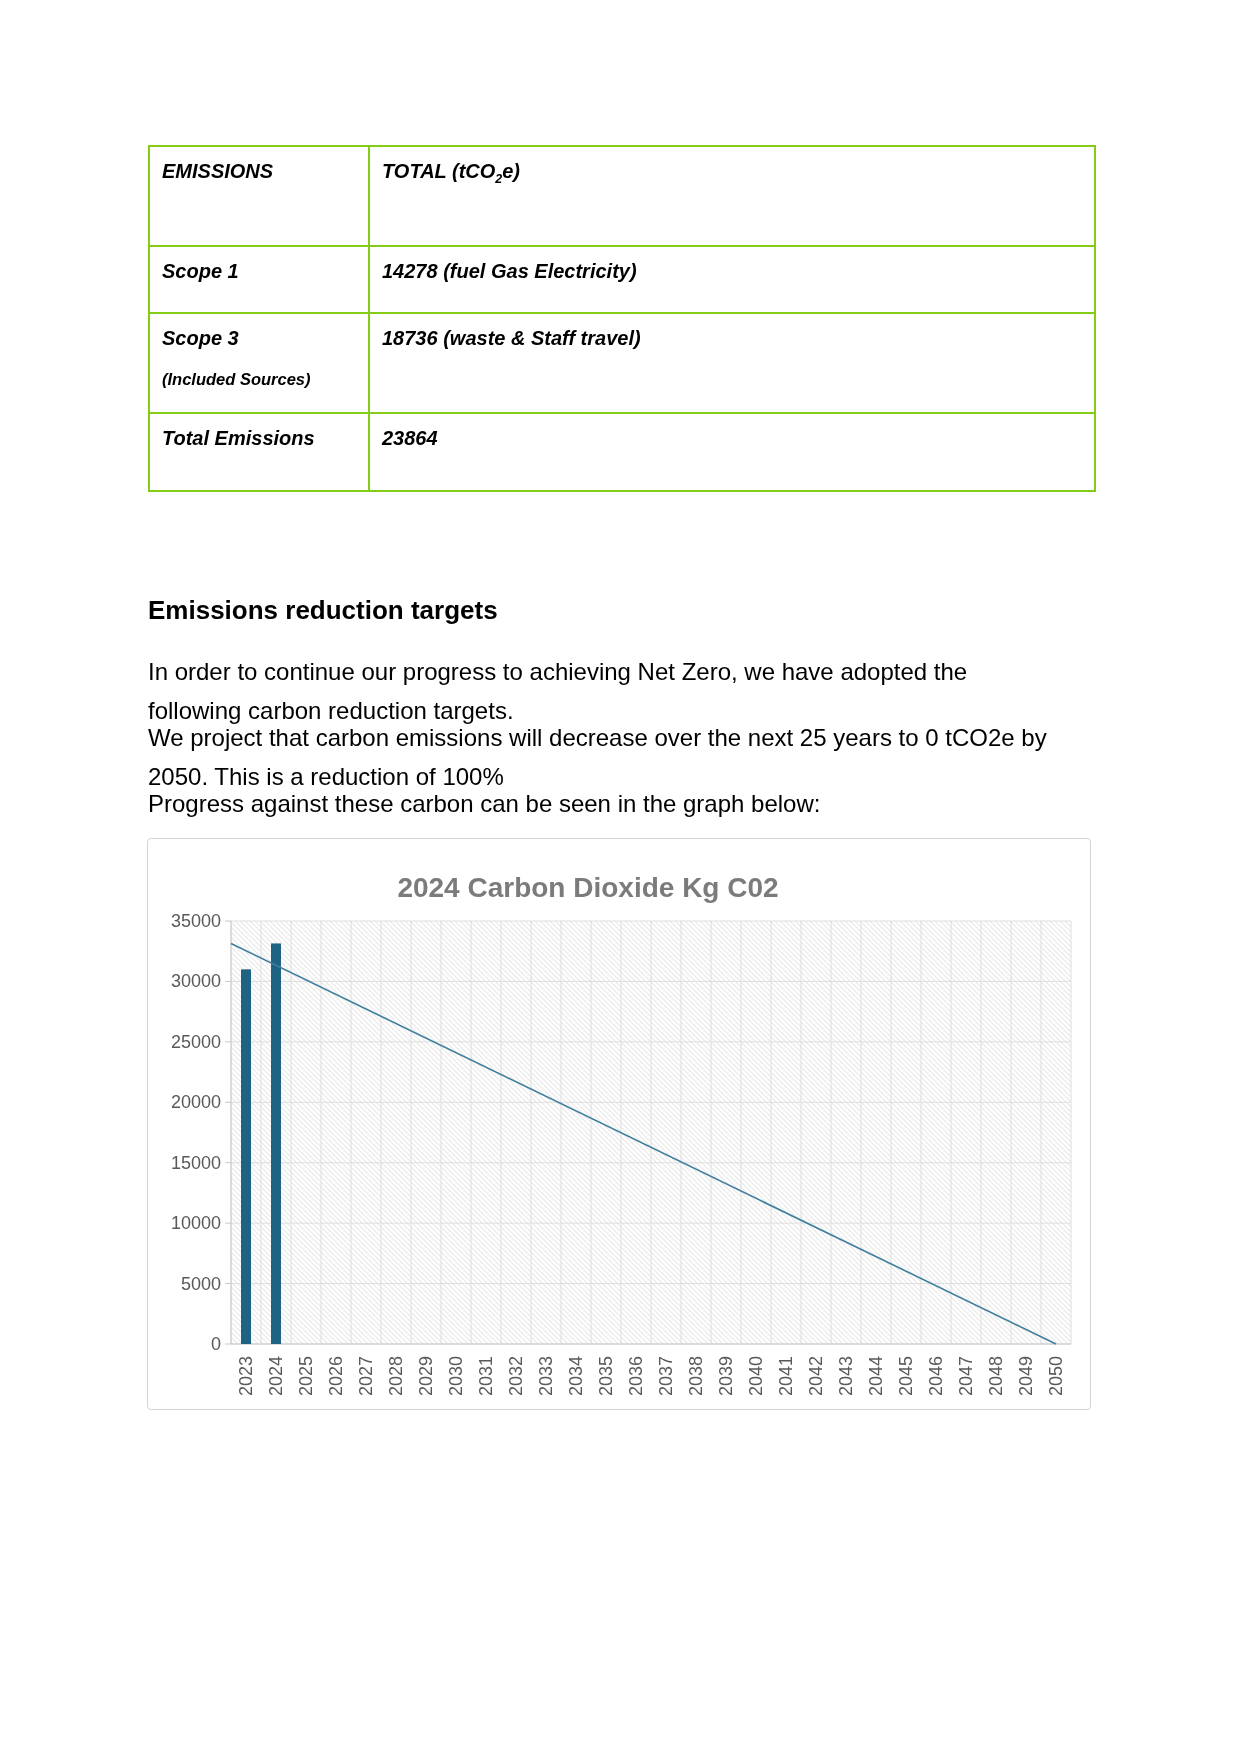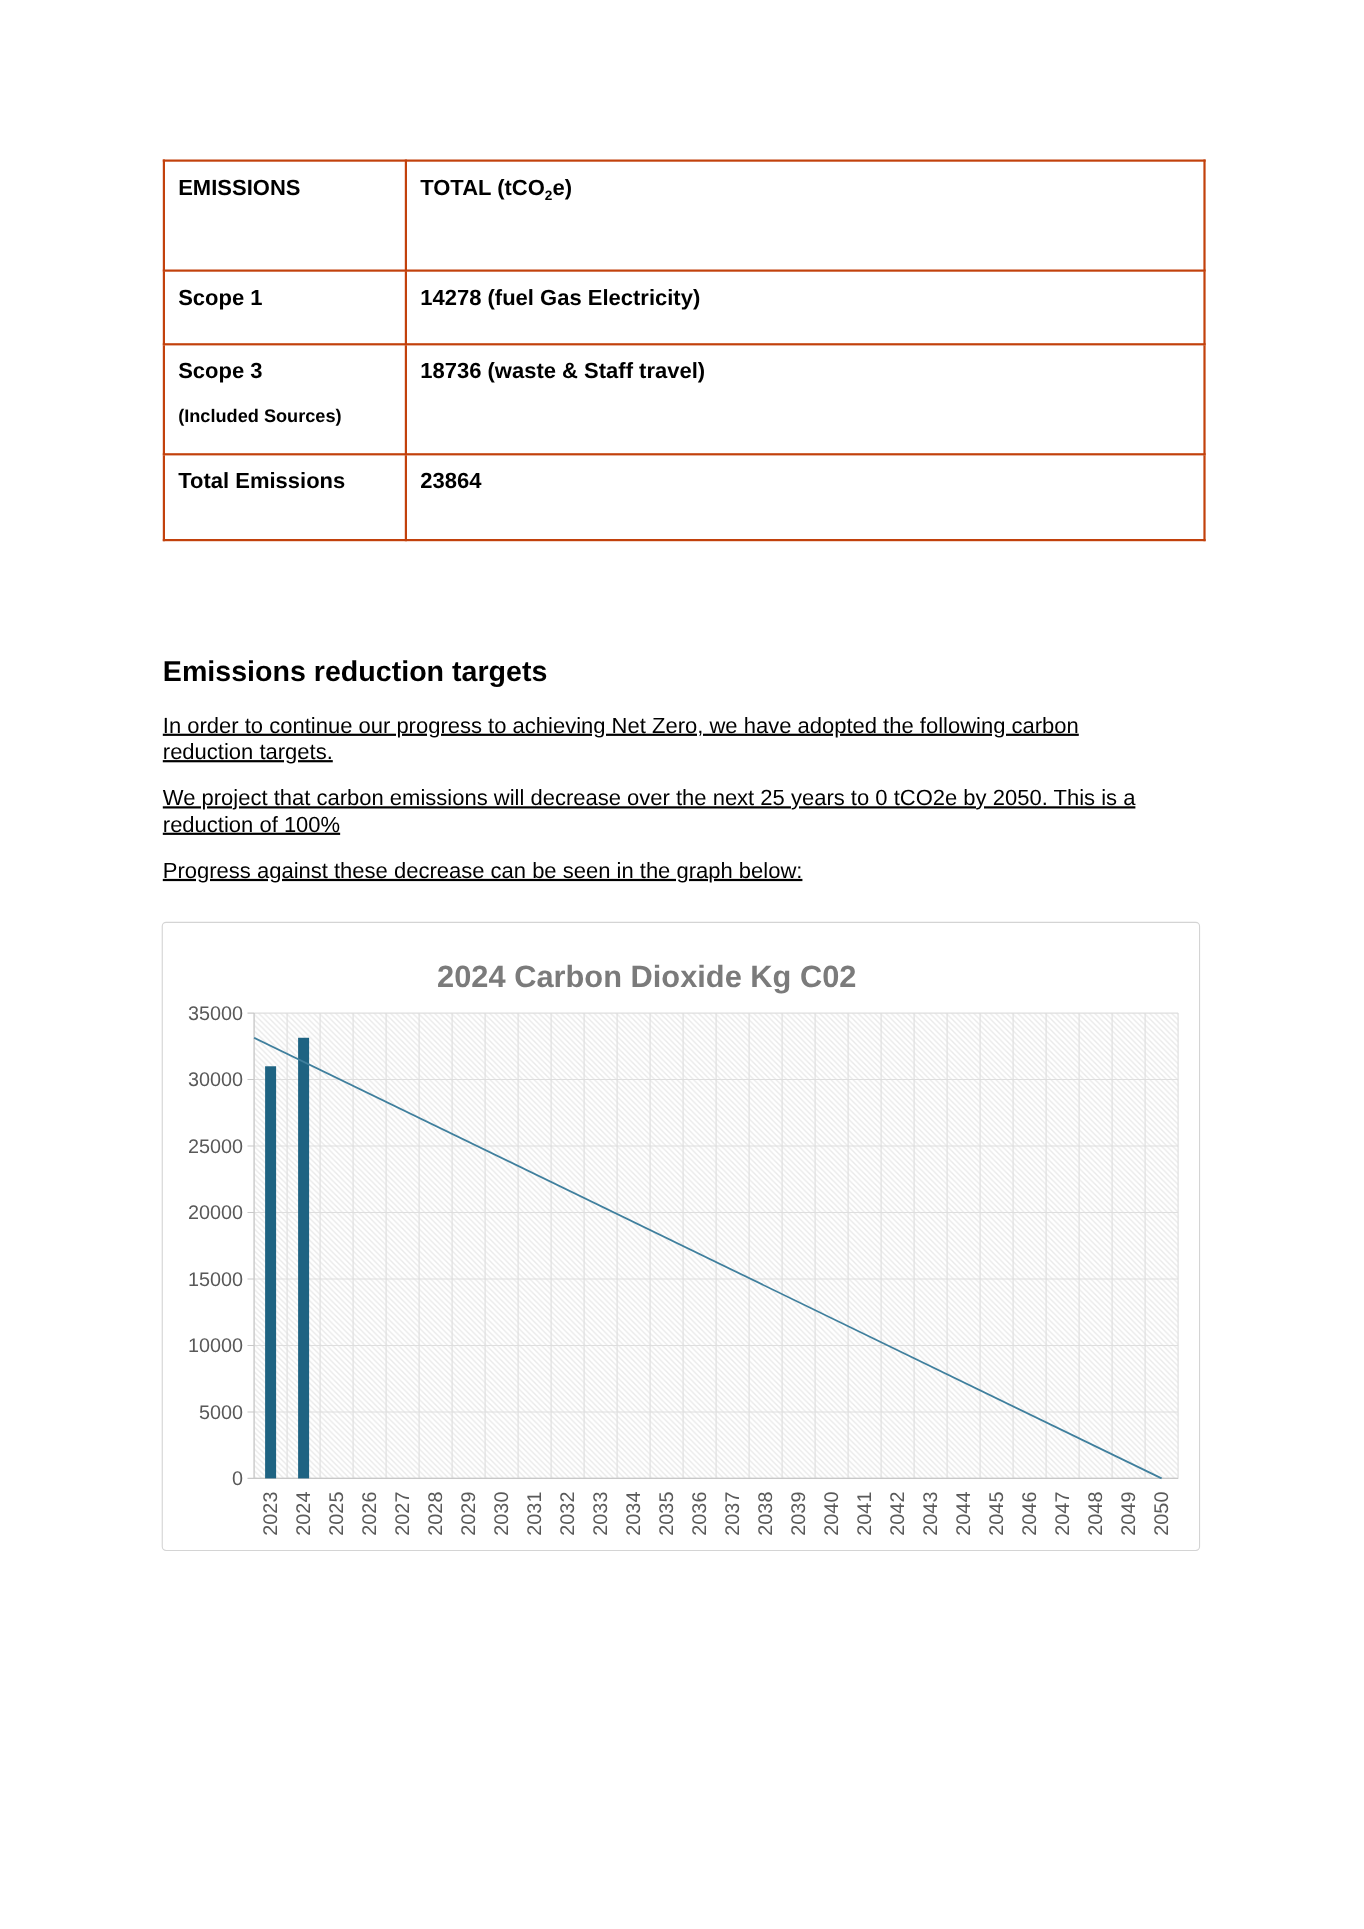--- a/index.html
+++ b/index.html
@@ -6,39 +6,39 @@
   body{
     width:1240px;height:1754px;position:relative;background:#ffffff;
     font-family:"Liberation Sans", sans-serif;color:#000000;
   }
   
   table.emissions{
     position:absolute;left:148px;top:145px;width:948px;
     border-collapse:collapse;table-layout:fixed;
   }
   table.emissions td{
-    border:2px solid #c2410c;vertical-align:top;box-sizing:border-box;
+    border:2px solid #84cc16;vertical-align:top;box-sizing:border-box;
     font-weight:bold;font-size:20px;line-height:1.15;
-    padding:13px 12px 6px 12px;background:#fff;
+    padding:13px 12px 6px 12px;background:#fff;font-style:italic;
   }
   tr.row-header td{height:100px;}
   tr.row-s1 td{height:67px;border-radius:23px;}
   tr.row-s2 td{height:66px;}
   tr.row-s3 td{height:100px;margin-top:18px;}
   tr.row-total td{height:78px;}
   td .sub-note{font-size:16.5px;margin-top:20px;font-weight:bold;}
   td sub{font-size:0.62em;}
   
   .section-heading{
     position:absolute;left:148px;top:595px;
     font-size:26px;font-weight:bold;line-height:1.2;
   }
   .para{
     position:absolute;left:148px;width:912px;
-    font-size:20px;line-height:24px;text-decoration:underline;
+    font-size:24px;line-height:39px;
   }
   #para-1{top:628px;}
   #para-2{top:694px;}
   #para-3{top:760px;}
   
   .chart-card{
     position:absolute;left:147px;top:838px;width:944px;height:572px;
     background:#ffffff;border:1px solid #d4d4d4;border-radius:4px;
     box-sizing:border-box;overflow:hidden;
   }
@@ -74,21 +74,21 @@
     <tr class="row-total">
       <td>Total Emissions</td>
       <td>23864</td>
     </tr>
   </tbody>
 </table>
 
 <div class="section-heading">Emissions reduction targets</div>
 <p class="para" id="para-1">In order to continue our progress to achieving Net Zero, we have adopted the following carbon reduction targets.</p>
 <p class="para" id="para-2">We project that carbon emissions will decrease over the next 25 years to 0 tCO2e by 2050. This is a reduction of 100%</p>
-<p class="para" id="para-3">Progress against these decrease can be seen in the graph below:</p>
+<p class="para" id="para-3">Progress against these carbon can be seen in the graph below:</p>
 
 <div class="chart-card">
   <svg id="chart-svg" viewBox="0 0 942 570">
       <defs>
         <pattern id="hatch" width="5" height="5" patternUnits="userSpaceOnUse">
           <rect width="5" height="5" fill="#ffffff"></rect>
           <path d="M0 0 L5 5 M-1.25 3.75 L1.25 6.25 M3.75 -1.25 L6.25 1.25" stroke="#e9e9e9" stroke-width="1.2"></path>
         </pattern>
       </defs>
       <rect x="83" y="82" width="840" height="423" fill="url(#hatch)"></rect>

